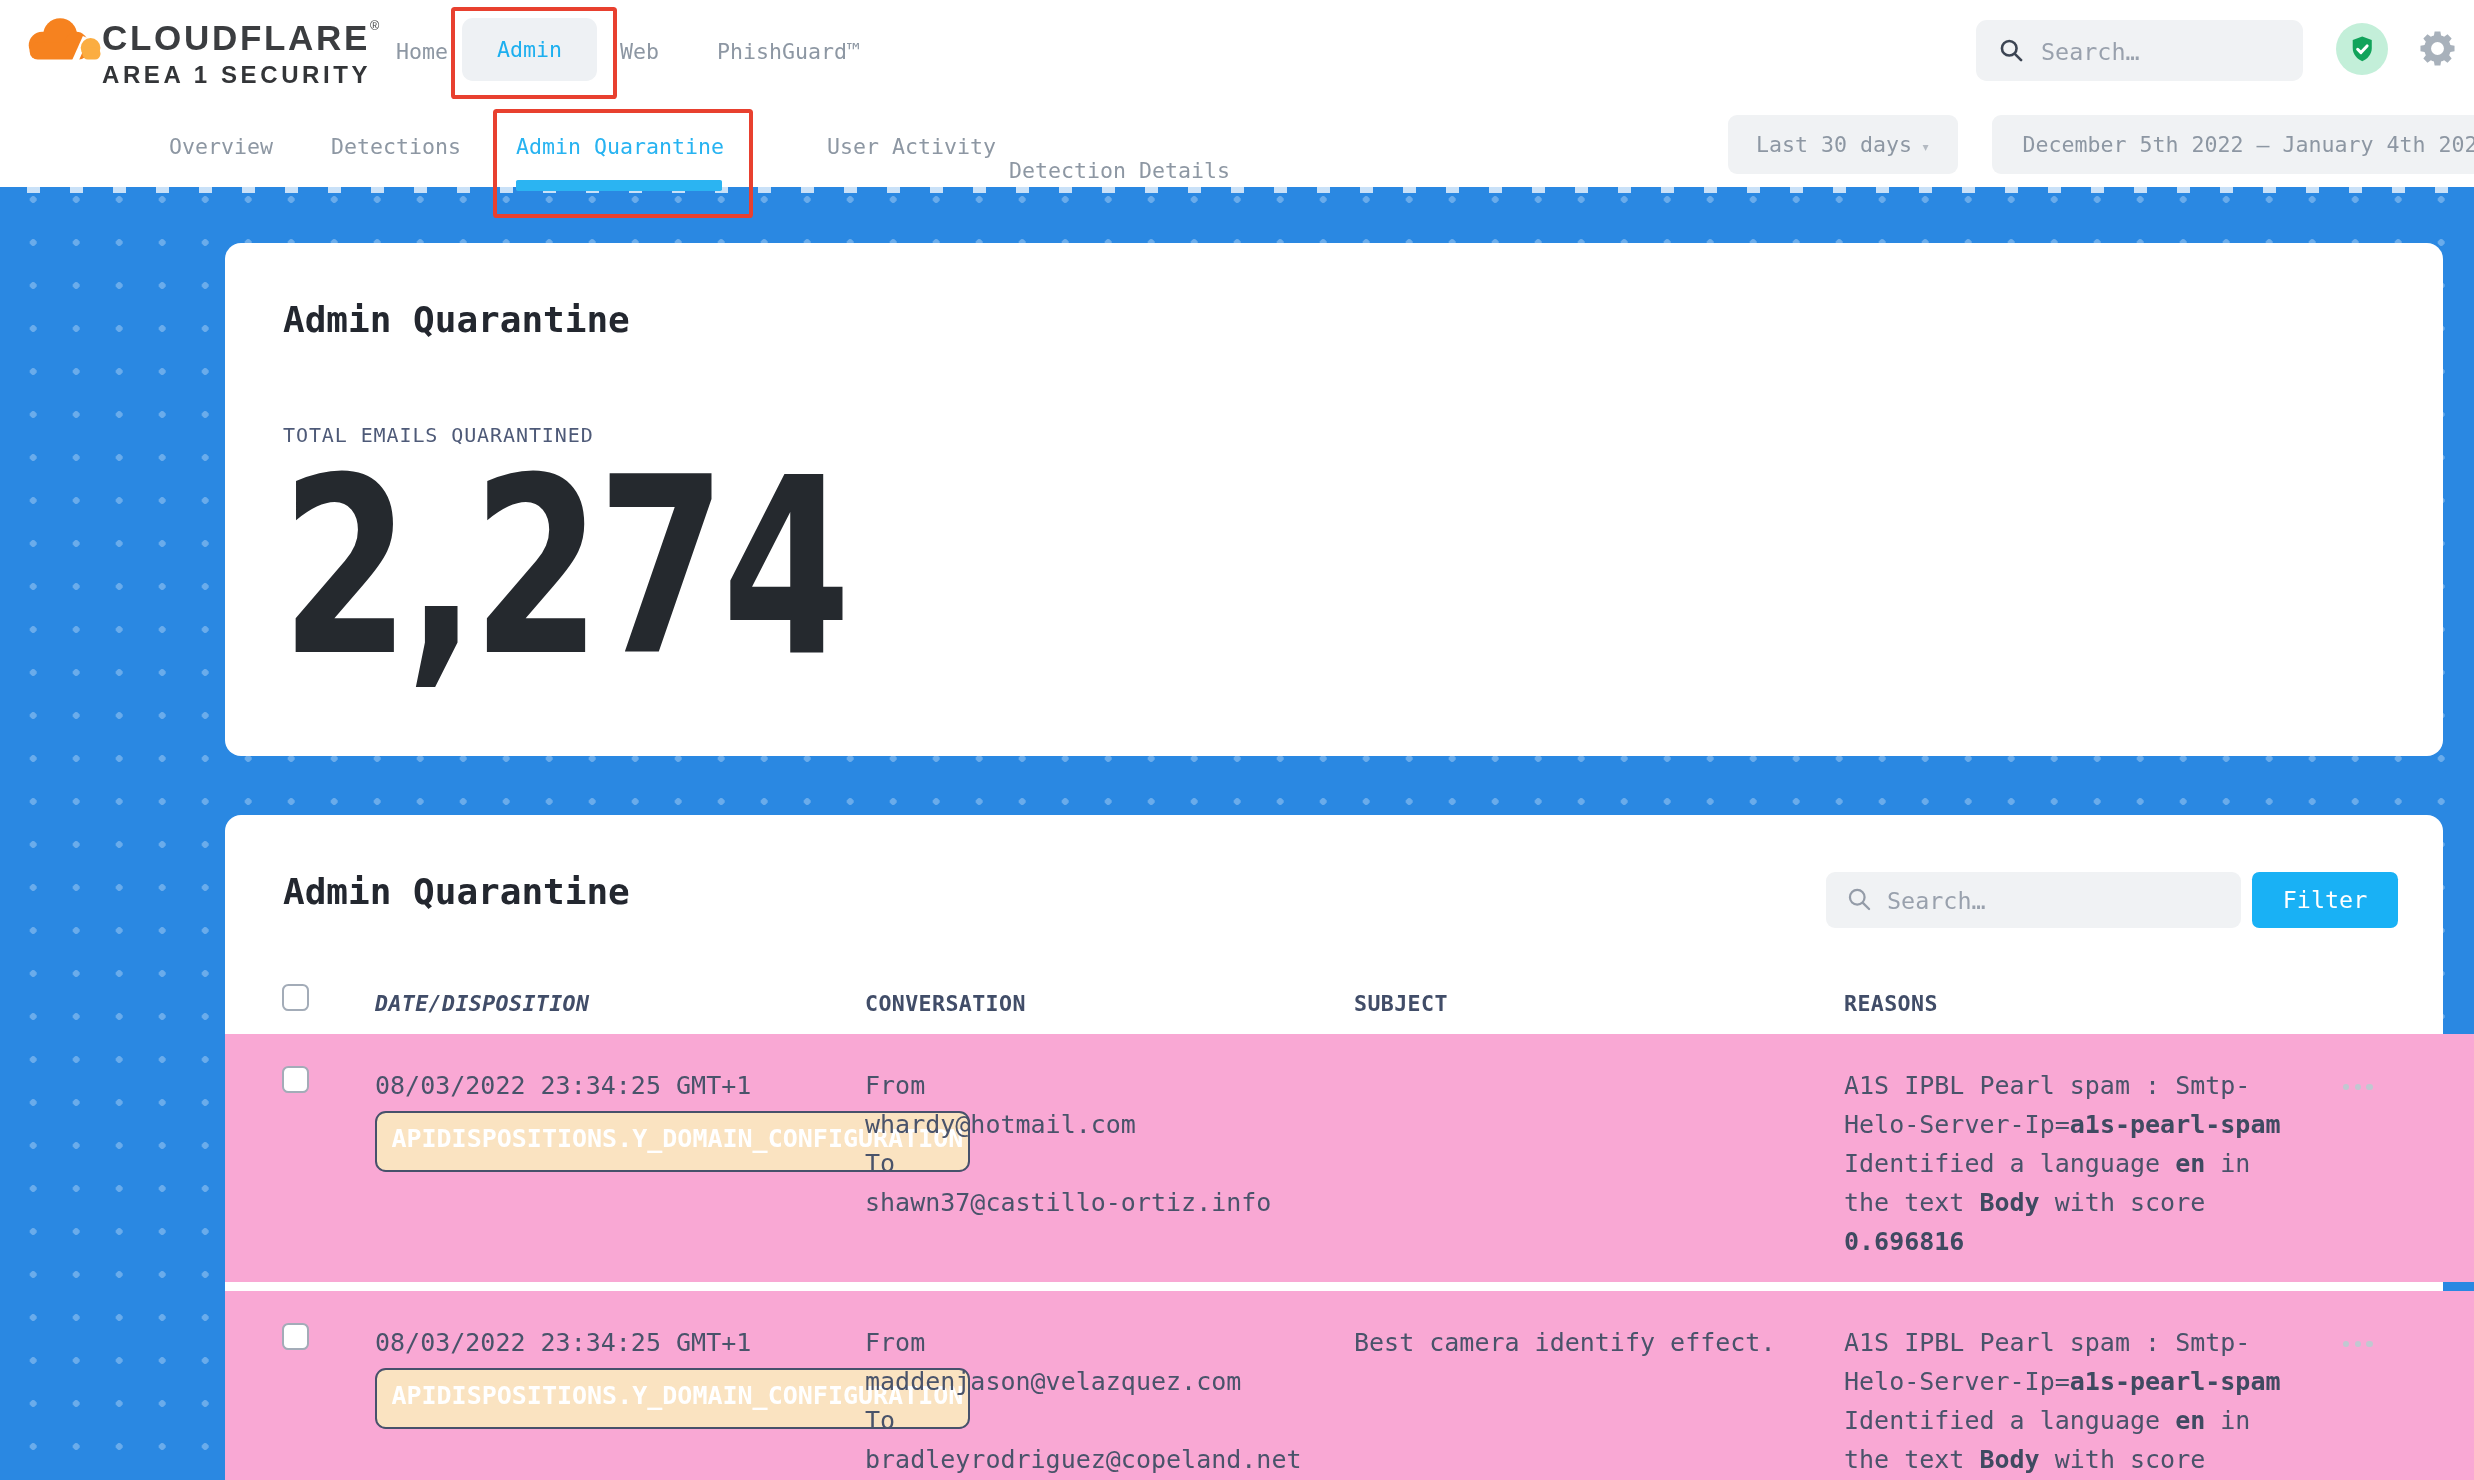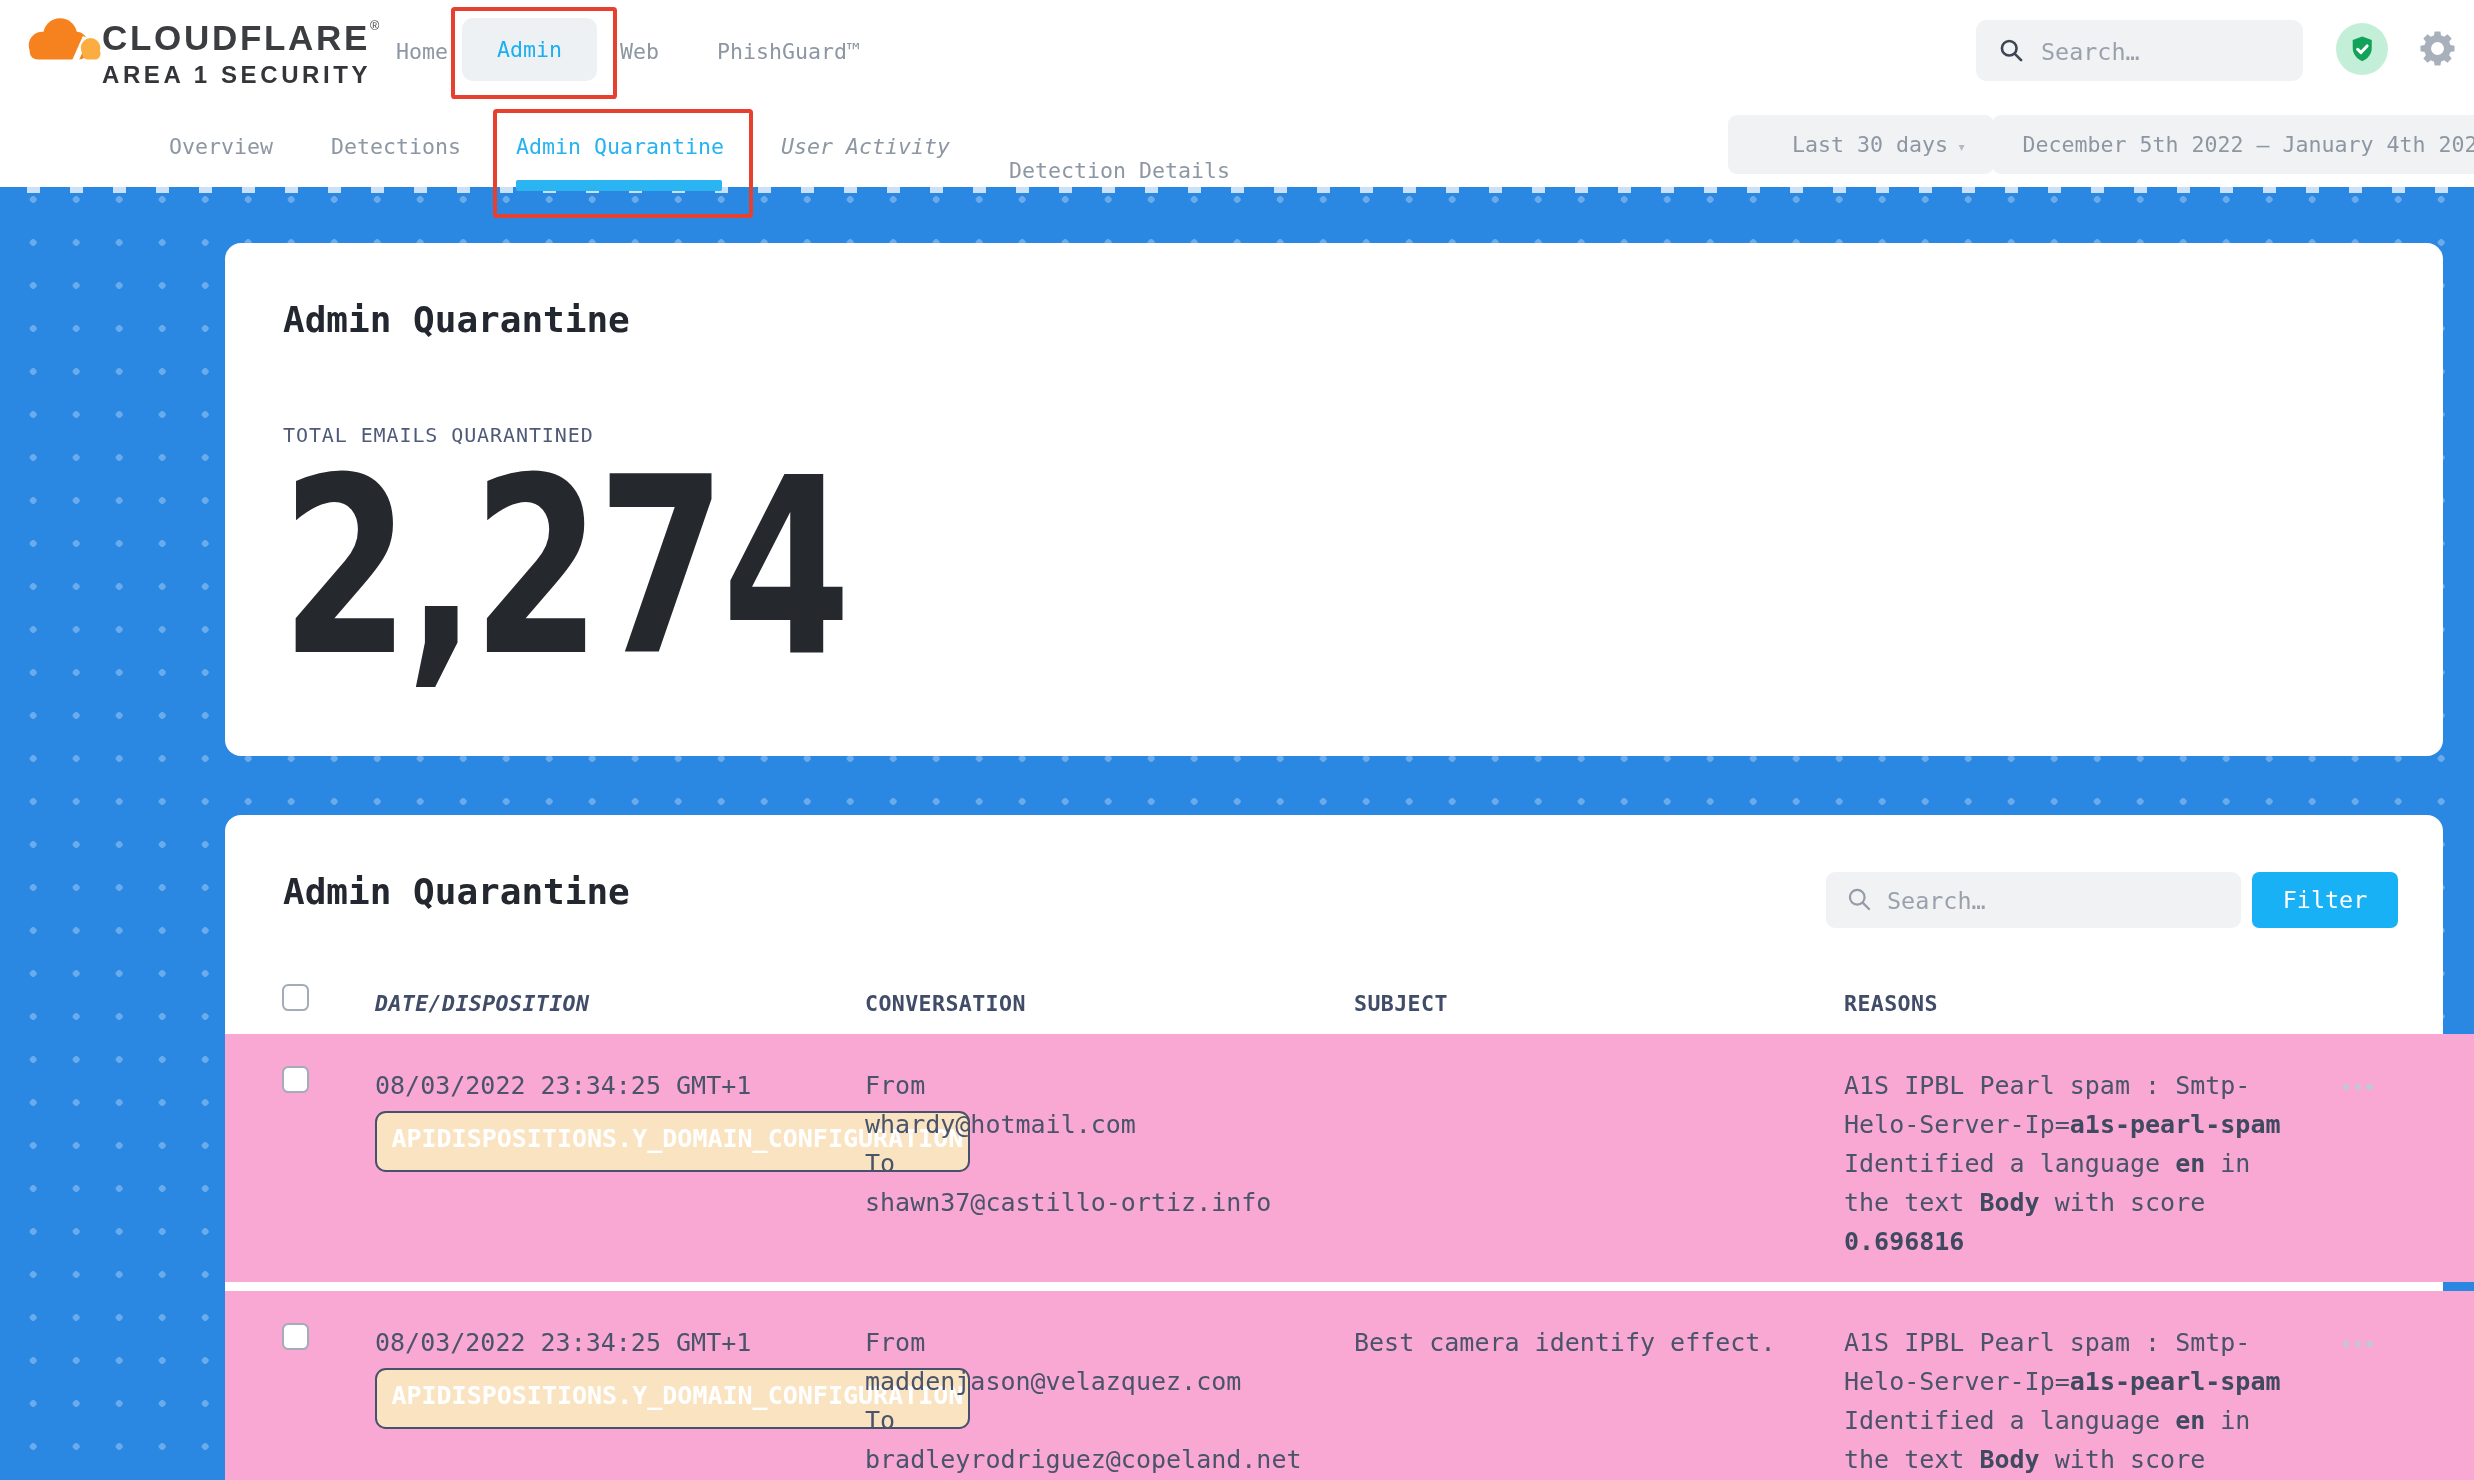--- a/index.html
+++ b/index.html
@@ -30,21 +30,21 @@
   .shield-badge{left:2336px;top:23.4px;width:52px;height:52px;border-radius:50%;background:#c3efd9;
                 display:flex;align-items:center;justify-content:center;cursor:pointer;}
   .gear{left:2416px;top:27px;width:43px;height:43px;color:#a8b1bb;cursor:pointer;}
 
   
   .tab-item{top:133px;font-size:21.6px;color:#8d97a3;line-height:27px;cursor:pointer;}
   .tab-active{color:#27b3f1;}
   .tab-underline{left:516px;top:180px;width:206px;height:10.8px;background:#2bb4f2;border-radius:1.8px;z-index:3;}
   .pillbtn{top:115px;height:59px;background:#f0f2f4;border-radius:9px;font-size:21.6px;color:#8d97a3;
            line-height:59px;cursor:pointer;white-space:nowrap;}
-  .last30{left:1728px;width:230px;text-align:center;padding-left:36px;}
+  .last30{left:1728px;width:230px;text-align:center;}
   .last30 .caret{font-size:15.3px;color:#b4bac2;margin-left:9px;}
   .daterange{left:1992px;width:548px;padding-left:30.5px;}
 
   
   .bluebg{left:0;top:187px;width:2475px;height:1294px;background:#2a88e2;
           background-image:radial-gradient(circle,rgba(255,255,255,.30) 3.1px,rgba(255,255,255,0) 3.6px);
           background-size:43px 43px;background-position:11.7px -9px;z-index:1;}
   .dashstrip{left:0;top:0;width:2475px;height:6.3px;
              background:repeating-linear-gradient(90deg,transparent 0 27px,rgba(255,255,255,.75) 27px 40px,transparent 40px 43px);}
 
@@ -134,21 +134,21 @@
     </svg>
   </div>
 
   <svg class="abs gear" viewBox="0 0 24 24">
     <path fill="currentColor" d="M21.5 13.6v-3.2l-2.3-.4a7.3 7.3 0 0 0-.7-1.7l1.4-1.9-2.3-2.3-1.9 1.4c-.5-.3-1.1-.5-1.7-.7L13.6 2.5h-3.2l-.4 2.3c-.6.2-1.2.4-1.7.7L6.4 4.1 4.1 6.4l1.4 1.9c-.3.5-.5 1.1-.7 1.7l-2.3.4v3.2l2.3.4c.2.6.4 1.2.7 1.7l-1.4 1.9 2.3 2.3 1.9-1.4c.5.3 1.1.5 1.7.7l.4 2.3h3.2l.4-2.3c.6-.2 1.2-.4 1.7-.7l1.9 1.4 2.3-2.3-1.4-1.9c.3-.5.5-1.1.7-1.7zM12 15.6a3.6 3.6 0 1 1 0-7.2 3.6 3.6 0 0 1 0 7.2z"></path>
   </svg>
 
   <div class="abs tab-item" style="left:169px;">Overview</div>
   <div class="abs tab-item" style="left:331px;">Detections</div>
   <div class="abs tab-item tab-active" style="left:516px;">Admin Quarantine</div>
-  <div class="abs tab-item" style="left:781px;font-style:italic;">User Activity</div>
+  <div class="abs tab-item" style="left:827px;">User Activity</div>
   <div class="abs tab-item" style="left:1009px;margin-top:24px;">Detection Details</div>
   <div class="abs tab-underline"></div>
 
   <div class="abs pillbtn last30">
     <span>Last 30 days</span><span class="caret">▾</span>
   </div>
   <div class="abs pillbtn daterange">December 5th 2022 — January 4th 2023</div>
 </div>
 
 <div class="abs annotation ann-email"></div>

